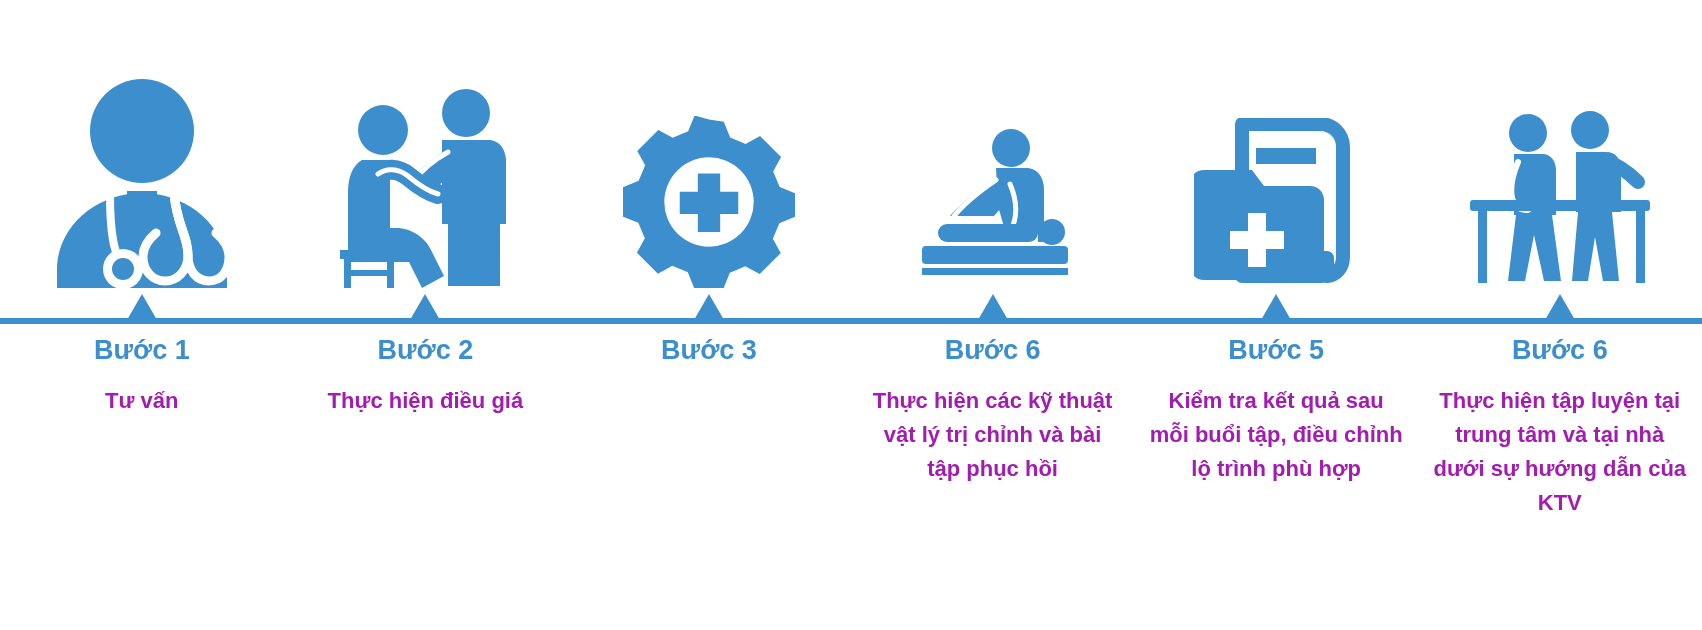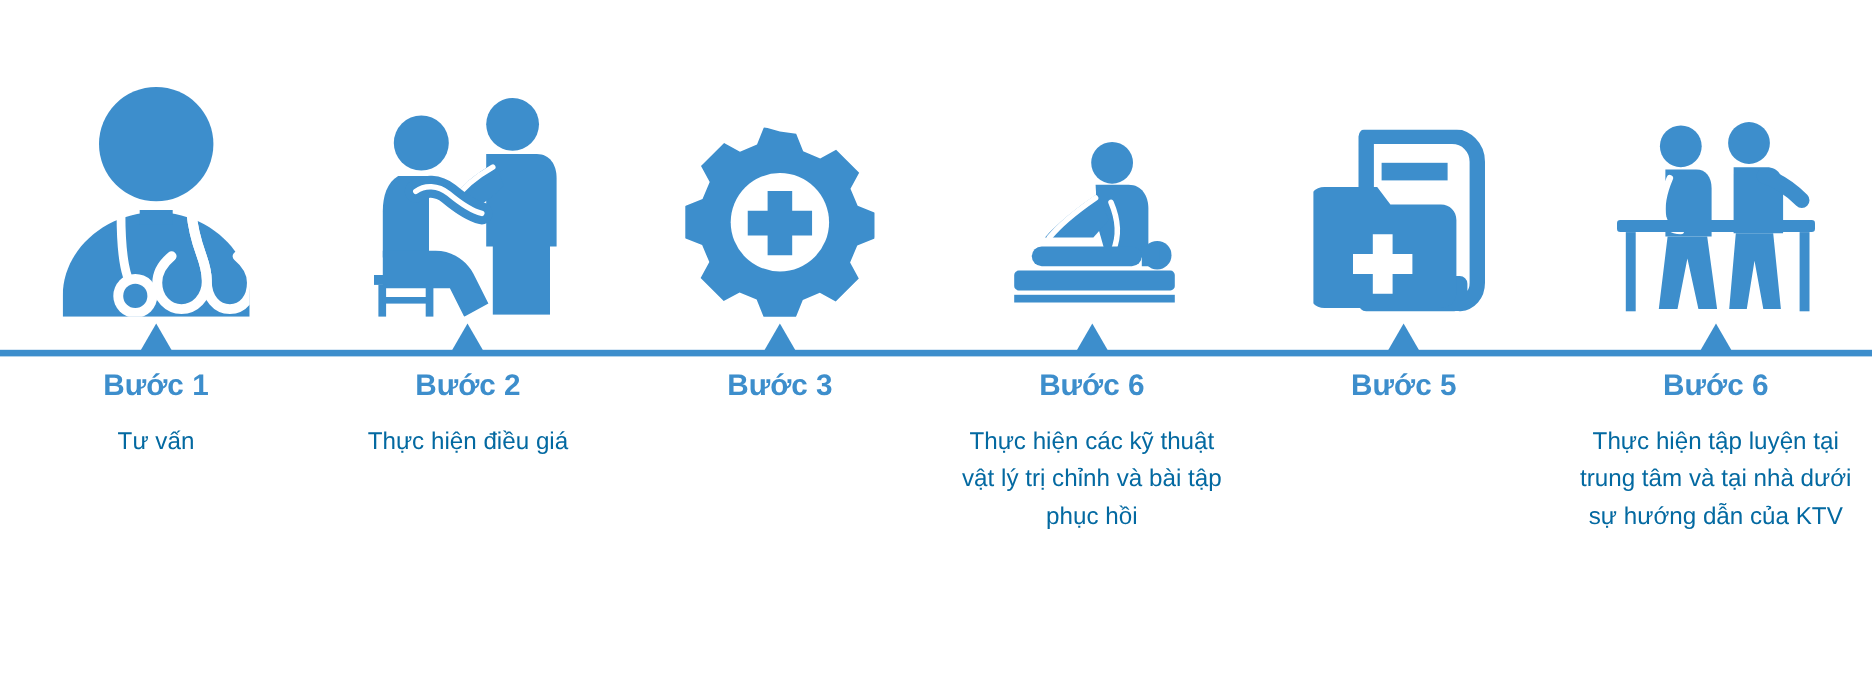--- a/index.html
+++ b/index.html
@@ -87,24 +87,24 @@
   .step-title {
     color: #3d8ecc;
     font-size: 27px;
     font-weight: bold;
     line-height: 1.1;
     margin-top: 6px;
     margin-bottom: 18px;
     white-space: nowrap;
   }
   .step-desc {
-    color: #0369a1;
+    color: #a21caf;
     font-size: 22px;
     line-height: 1.55;
-    font-weight: 400;
+    font-weight: 700;
   }
 </style>
 </head>
 <body>
 
 <div id="infographic">
 
   <div class="icon-row">
 
     <div class="icon-cell">
@@ -235,20 +235,21 @@
     </div>
     <div class="text-cell">
       <div class="step-title">Bước 3</div>
     </div>
     <div class="text-cell">
       <div class="step-title">Bước 6</div>
       <div class="step-desc">Thực hiện các kỹ thuật vật lý trị chỉnh và bài tập phục hồi</div>
     </div>
     <div class="text-cell">
       <div class="step-title">Bước 5</div>
+      <div class="step-desc">Kiểm tra kết quả sau mỗi buổi tập, điều chỉnh lộ trình phù hợp</div>
     </div>
     <div class="text-cell">
       <div class="step-title">Bước 6</div>
       <div class="step-desc">Thực hiện tập luyện tại trung tâm và tại nhà dưới sự hướng dẫn của  KTV</div>
     </div>
   </div>
 
 </div>
 
 </body></html>

